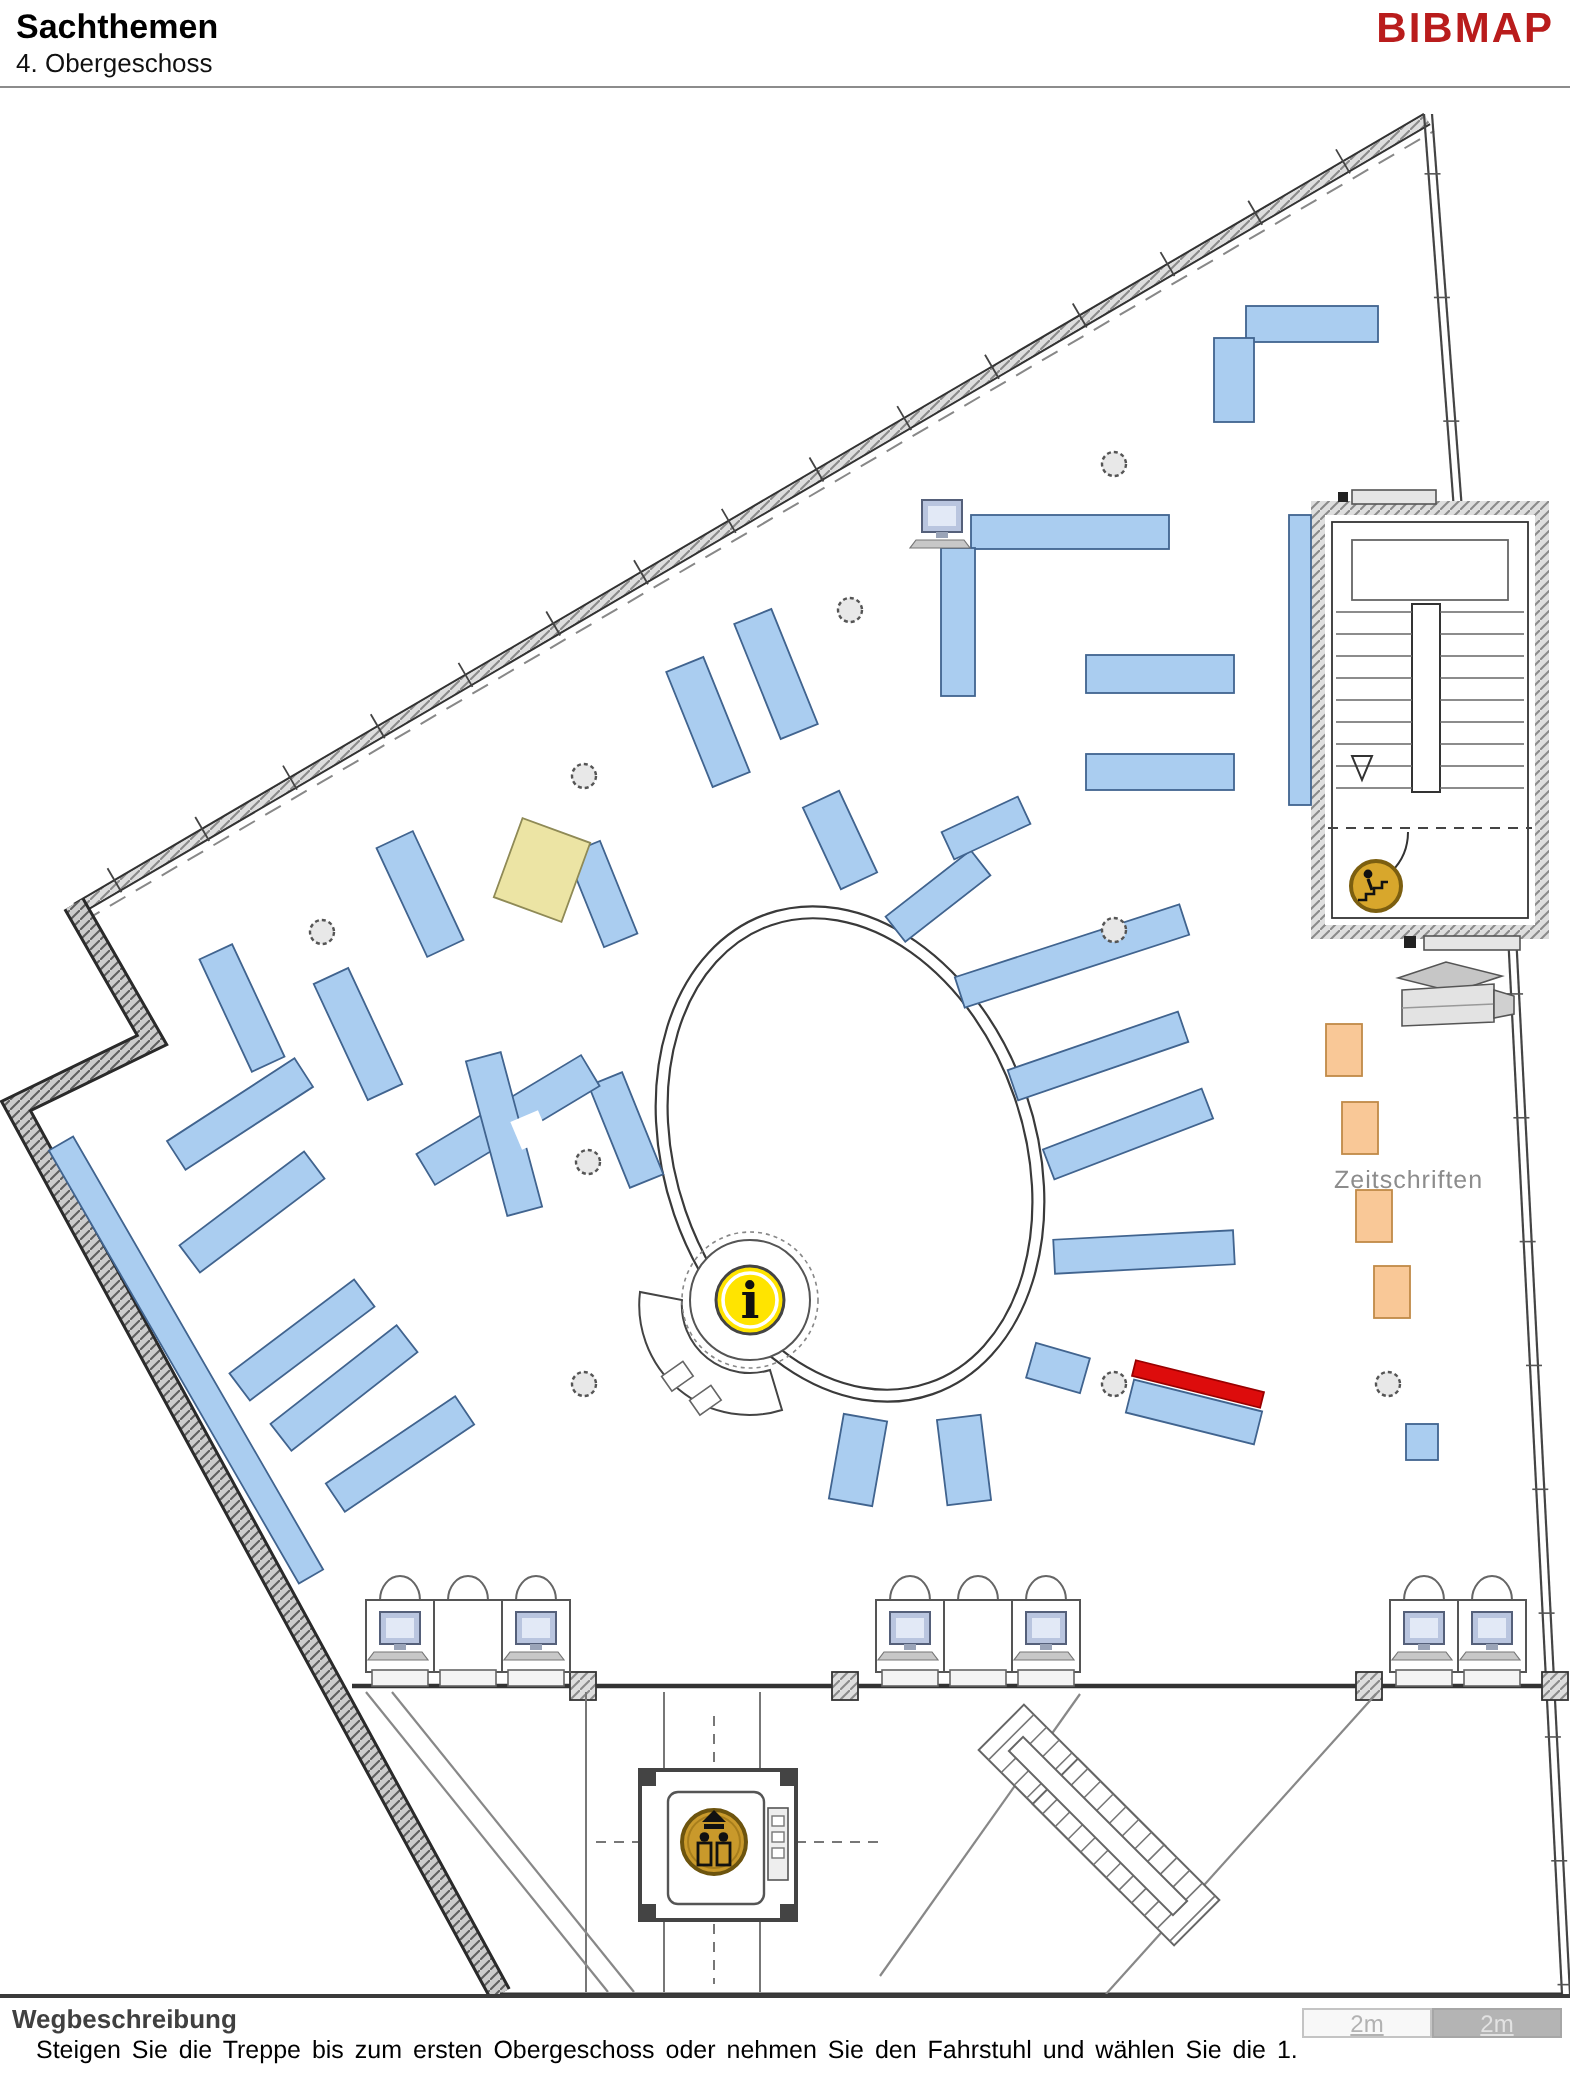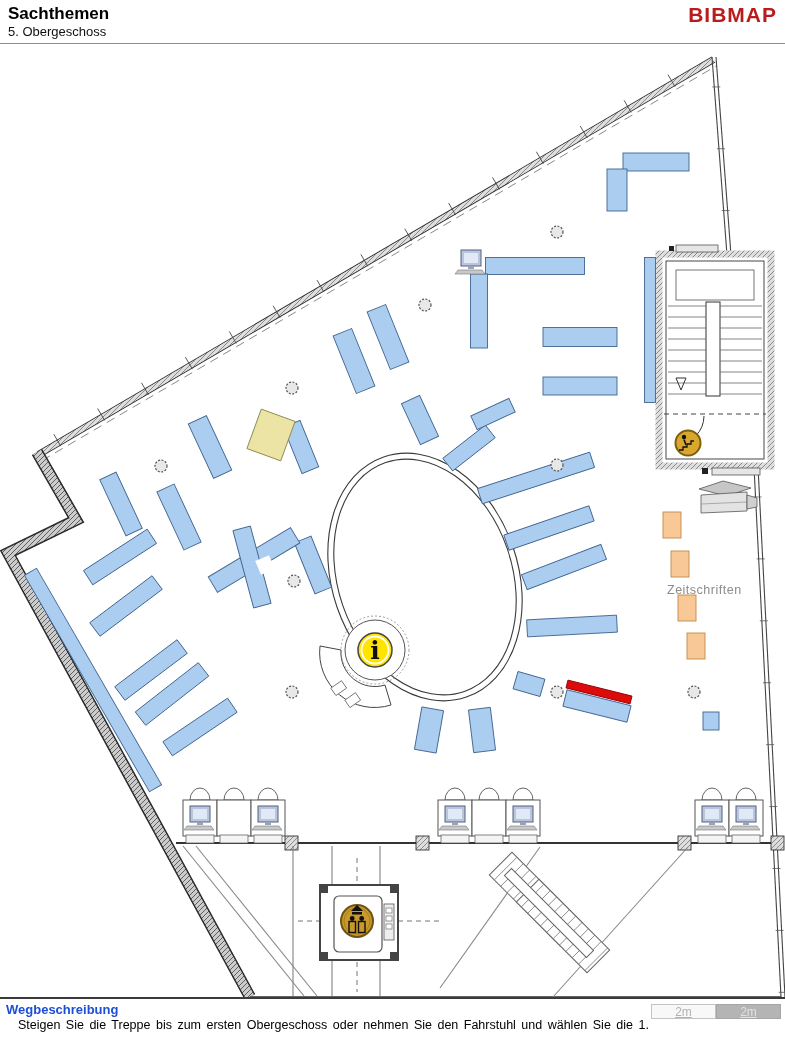--- a/index.html
+++ b/index.html
@@ -7,21 +7,21 @@
         font-family:"Liberation Sans",sans-serif;}
   svg#map{position:absolute;left:0;top:0;}
   header{position:absolute;left:0;top:0;width:785px;height:44px;background:#fff;
          border-bottom:1px solid #8c8c8c;box-sizing:border-box;}
   .page-title{font-size:17px;font-weight:bold;color:#000;margin:4px 0 0 8px;line-height:19px;}
   .floor-subtitle{font-size:13px;color:#111;margin:1px 0 0 8px;}
   .logo{position:absolute;right:8px;top:3px;font-size:21px;font-weight:bold;
         color:#b91c1c;letter-spacing:1px;}
   footer{position:absolute;left:0;top:997px;width:785px;height:46px;background:#fff;
          border-top:2px solid #3a3a3a;box-sizing:border-box;}
-  .directions-heading{font-size:13px;font-weight:bold;color:#1d4ed8;margin:3px 0 1px 6px;}
+  .directions-heading{font-size:13px;font-weight:bold;color:#404040;margin:3px 0 1px 6px;}
   .directions-text{font-size:12.5px;color:#000;margin:0 18px;word-spacing:2px;}
   .scalebar{position:absolute;right:4px;top:5px;height:15px;display:flex;}
   .scaleseg{width:65px;height:15px;line-height:15px;text-align:center;font-size:12px;
             box-sizing:border-box;text-decoration:underline;}
   .scaleseg.light{background:#f8f8f8;border:1px solid #c4c4c4;color:#b2b2b2;}
   .scaleseg.dark{background:#b4b4b4;border:1px solid #a6a6a6;color:#e2e2e2;}
 </style>
 </head>
 <body>
 
@@ -287,21 +287,21 @@
       <polygon points="357,905 351,911 363,911" fill="#111"></polygon>
       <rect x="352" y="912" width="10" height="2.5" fill="#111"></rect>
       <circle cx="352.2" cy="918.5" r="2.4" fill="#111"></circle>
       <rect x="349" y="921.5" width="6.5" height="11" fill="none" stroke="#111" stroke-width="1.4"></rect>
       <circle cx="361.7" cy="918.5" r="2.4" fill="#111"></circle>
       <rect x="358.5" y="921.5" width="6.5" height="11" fill="none" stroke="#111" stroke-width="1.4"></rect>
     </svg>
 
   <header>
     <div class="page-title">Sachthemen</div>
-    <div class="floor-subtitle">5. Obergeschoss</div>
+    <div class="floor-subtitle">4. Obergeschoss</div>
     <div class="logo">BIBMAP</div>
   </header>
 
   <footer>
     <div class="scalebar">
       <div class="scaleseg light">2m</div>
       <div class="scaleseg dark">2m</div>
     </div>
     <div class="directions-heading">Wegbeschreibung</div>
     <div class="directions-text">Steigen Sie die Treppe bis zum ersten Obergeschoss oder nehmen Sie den Fahrstuhl und wählen Sie die 1.</div>

